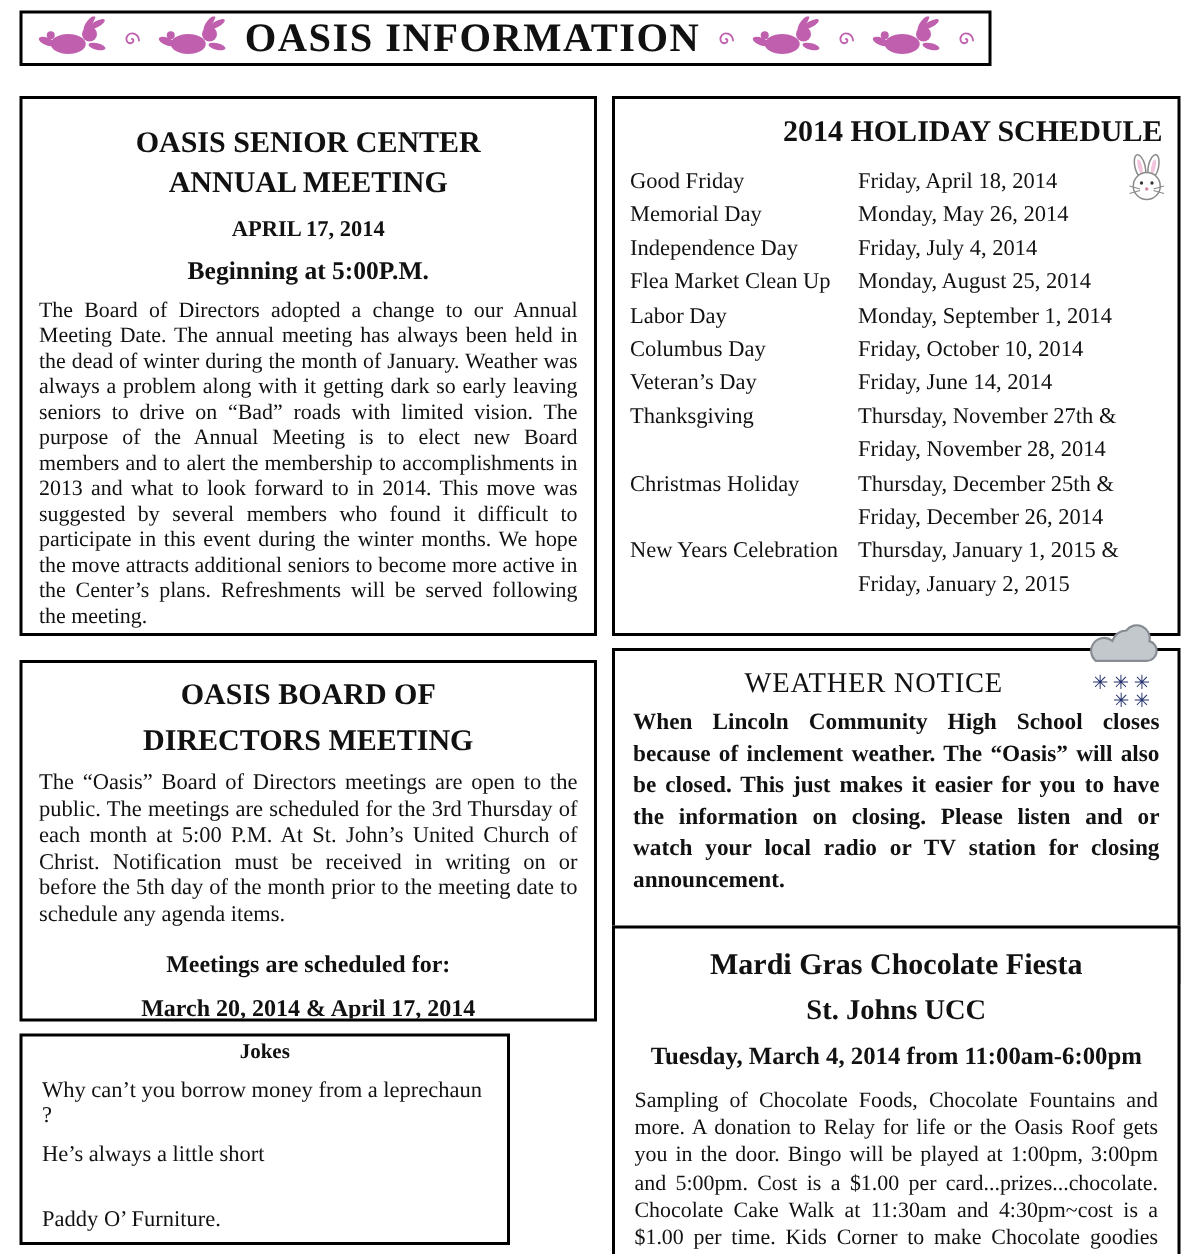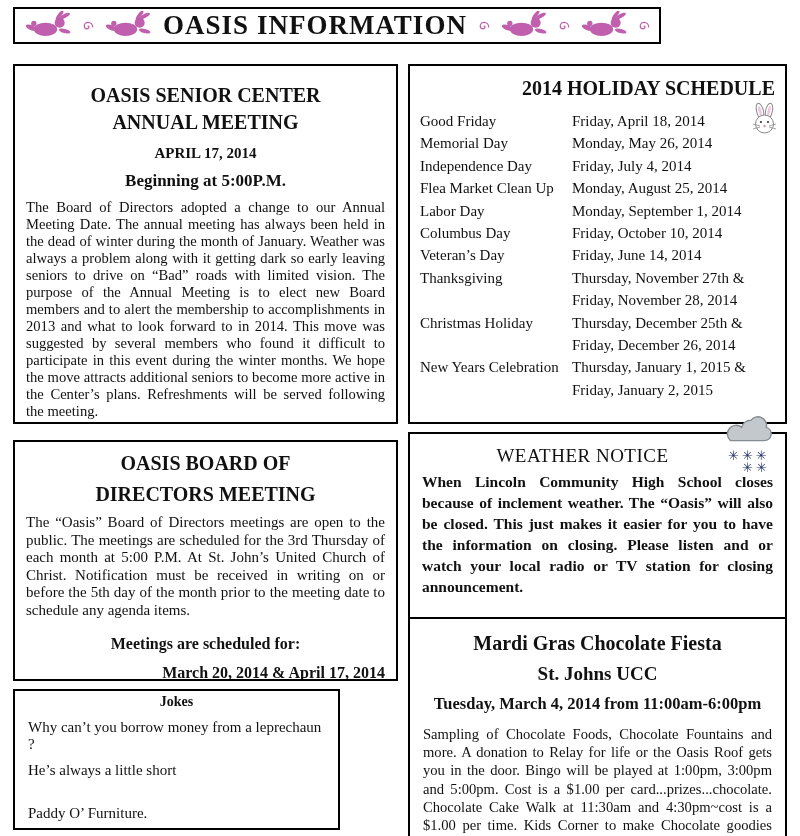--- a/index.html
+++ b/index.html
@@ -35,21 +35,21 @@
   .h-row{display:flex;font-size:15px;line-height:22.4px;}
   .h-name{width:152px;flex:none;}
   .h-date{flex:1;white-space:pre-line;}
   .bunny{position:absolute;right:5px;top:36px;}
 
   
   #board h2{font-size:20px;font-weight:bold;text-align:center;margin:6px 0 2px;}
   #board h2.second{margin:8px 0 8px;}
   #board p{font-size:15px;line-height:17.6px;text-align:justify;margin:4px 0 0;}
   #board .sched-label{font-size:16px;font-weight:bold;text-align:center;margin:15px 0 0;}
-  #board .sched-dates{font-size:16px;font-weight:bold;text-align:right;margin:11px 0 0;}
+  #board .sched-dates{font-size:16px;font-weight:bold;text-align:center;margin:11px 0 0;}
 
   
   #jokes h3{font-size:14px;font-weight:bold;text-align:center;margin:3px 0 9px;}
   #jokes p{font-size:15px;margin:0 0 9px;}
   #jokes p.gap{margin-bottom:26px;}
 
   
   #weather h2{font-size:19px;font-weight:400;text-align:center;letter-spacing:.5px;margin:7px 30px 4px 0;}
   #weather p{font-size:15.5px;font-weight:bold;line-height:21px;text-align:justify;margin:2px 0 0;}
   .cloud-wrap{position:absolute;left:718px;top:414px;z-index:3;}

